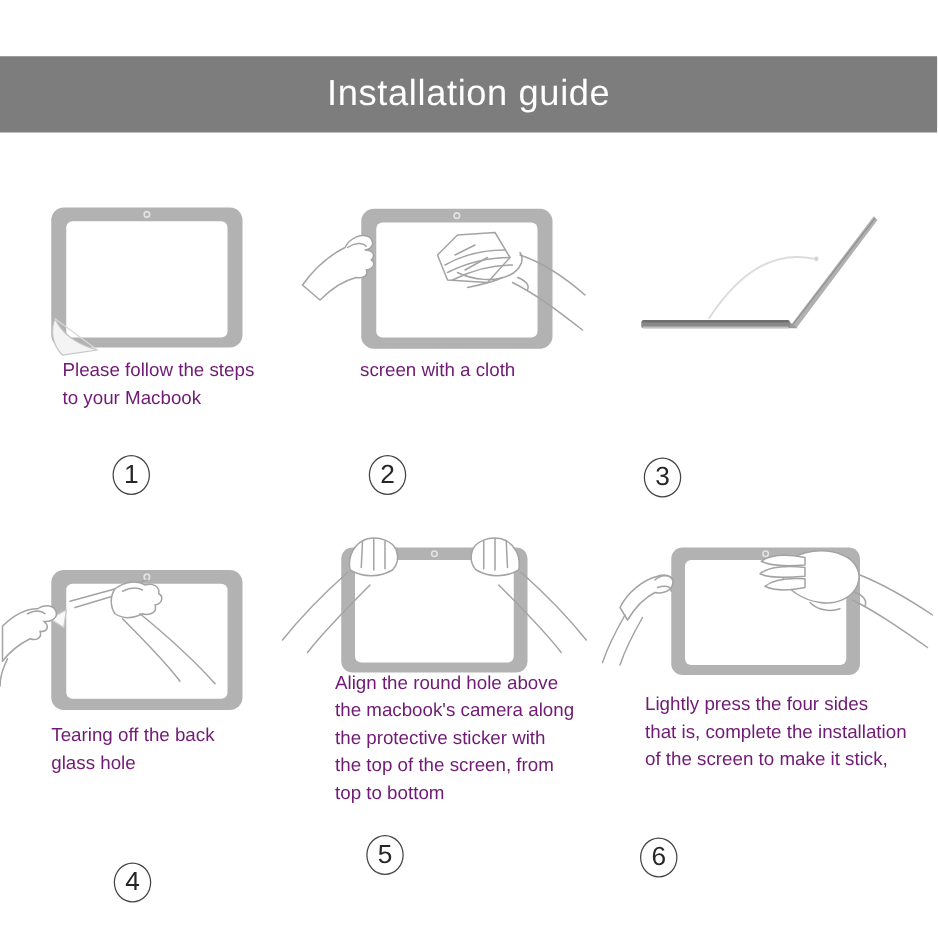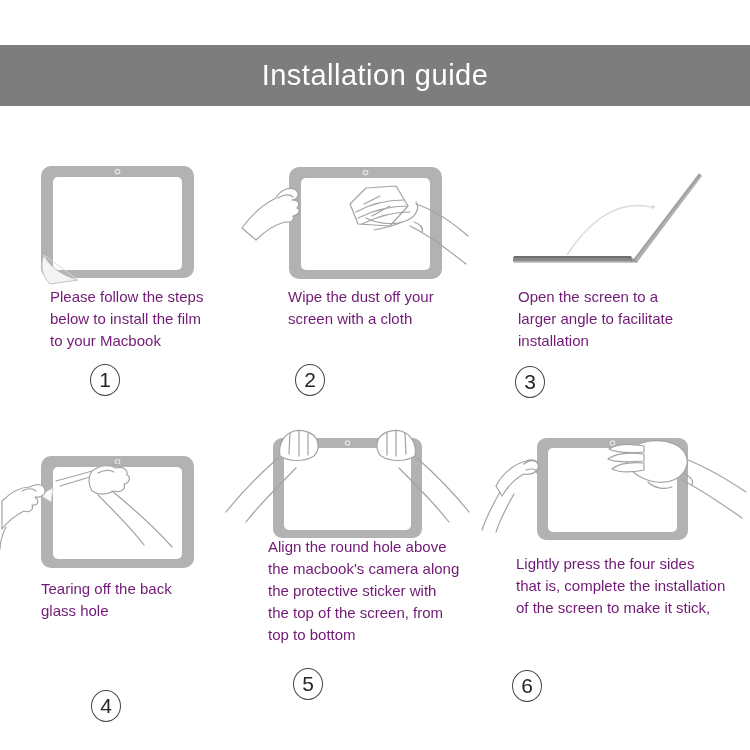--- a/index.html
+++ b/index.html
@@ -37,21 +37,20 @@
   <div class="cell" style="left:0;top:155px;width:235px;height:245px;">
     <svg class="illus" style="left:36px;top:8px;" width="165" height="122" viewBox="0 0 165 122">
       <rect x="5" y="3" width="153" height="112" rx="10" fill="#b2b2b2"></rect>
       <rect x="17" y="14" width="129" height="93" rx="5" fill="#ffffff"></rect>
       <circle cx="81.5" cy="8.5" r="2.2" fill="none" stroke="#e3e3e3" stroke-width="1.3"></circle>
       <path d="M8,92 C13,103 24,112 42,117 L14,121 C6,113 4,102 8,92 Z" fill="#f4f4f4" stroke="#c4c4c4" stroke-width="1"></path>
       <path d="M8,92 L42,117" stroke="#d8d8d8" stroke-width="1" fill="none"></path>
     </svg>
     <div class="step-text" style="left:50px;top:131px;">
       <div class="line">Please follow the steps</div>
-      <div class="line">below to install the film</div>
       <div class="line">to your Macbook</div>
     </div>
     <div class="num" style="left:90px;top:209px;">
       <span>1</span>
     </div>
   </div>
 
   <div class="cell" style="left:235px;top:155px;width:245px;height:245px;">
     <svg class="illus" style="left:3px;top:5px;" width="235" height="130" viewBox="0 0 235 130">
       <rect x="51" y="7" width="153" height="112" rx="10" fill="#b2b2b2"></rect>
@@ -64,44 +63,38 @@
       <path class="la" d="M118,52 C132,44 150,40 166,40"></path>
       <path class="la" d="M120,58 C136,50 154,46 170,46"></path>
       <path class="la" d="M124,64 C140,56 158,52 172,52"></path>
       <path class="la" d="M136,70 C146,68 156,66 164,62"></path>
       <path class="la" d="M128,58 C140,64 158,66 170,60 C178,56 182,48 178,42"></path>
       <path class="la" d="M176,62 C182,64 186,68 184,72"></path>
       <path class="la" d="M178,44 C196,50 214,62 230,76"></path>
       <path class="la" d="M172,66 C192,76 210,90 228,104"></path>
     </svg>
     <div class="step-text" style="left:53px;top:131px;">
-      <div class="line">Wipe the dust off your</div>
       <div class="line">screen with a cloth</div>
     </div>
     <div class="num" style="left:60px;top:209px;">
       <span>2</span>
     </div>
   </div>
 
   <div class="cell" style="left:480px;top:155px;width:270px;height:245px;">
     <svg class="illus" style="left:25px;top:8px;" width="200" height="118" viewBox="0 0 200 118">
       <path d="M62,92 Q100,34 146,44" stroke="#dcdcdc" stroke-width="1.6" fill="none"></path>
       <circle cx="148" cy="44" r="1.8" fill="#d4d4d4"></circle>
       <path d="M127,98 L194,10 L197,13 L132,99.5 Z" fill="#b0b0b0"></path>
       <path d="M129,97 L195,11.5" stroke="#8f8f8f" stroke-width="0.9" fill="none"></path>
       <path d="M125,93 L133,99.5 L125,99.5 Z" fill="#9a9a9a"></path>
       <rect x="8" y="93" width="119" height="6.5" rx="2" fill="#898989"></rect>
       <rect x="9" y="93" width="117" height="2" rx="1" fill="#6e6e6e"></rect>
       <rect x="9" y="98.2" width="117" height="1.4" rx="0.7" fill="#c0c0c0"></rect>
     </svg>
-    <div class="step-text" style="left:38px;top:131px;">
-      <div class="line">Open the screen to a</div>
-      <div class="line">larger angle to facilitate</div>
-      <div class="line">installation</div>
-    </div>
     <div class="num" style="left:35px;top:211px;">
       <span>3</span>
     </div>
   </div>
 
   <div class="cell" style="left:0;top:448px;width:235px;height:285px;">
     <svg class="illus" style="left:0;top:3px;" width="240" height="127" viewBox="0 0 240 127">
       <rect x="41" y="5" width="153" height="112" rx="10" fill="#b2b2b2"></rect>
       <rect x="53" y="16" width="129" height="92" rx="5" fill="#ffffff"></rect>
       <circle cx="117.5" cy="10.5" r="2.2" fill="none" stroke="#e3e3e3" stroke-width="1.3"></circle>

